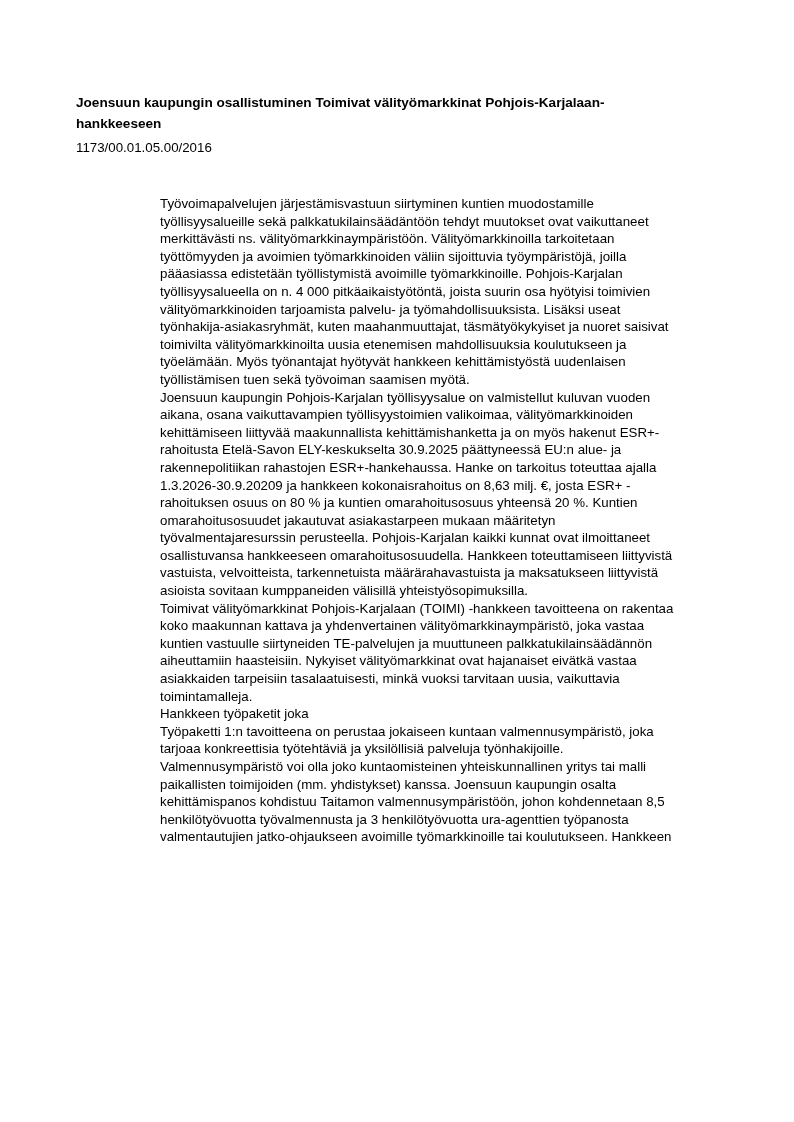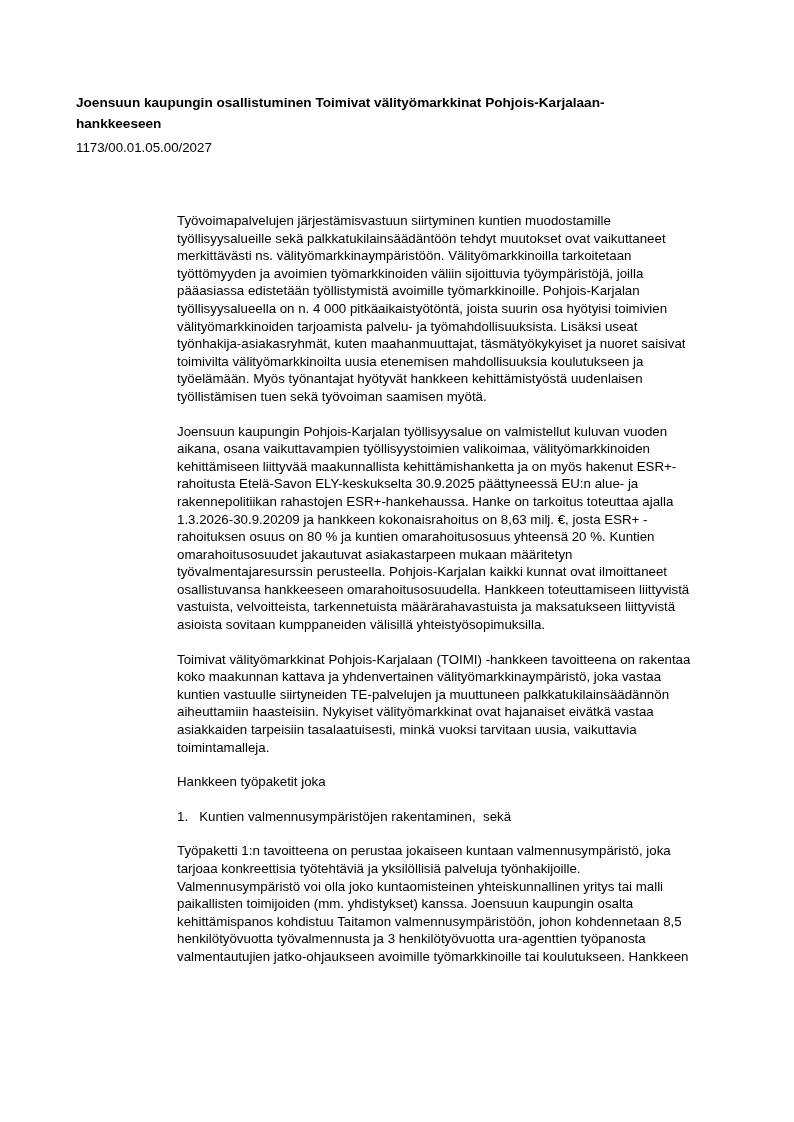--- a/index.html
+++ b/index.html
@@ -37,40 +37,40 @@
   .meta-line {
     white-space: pre-wrap;
   }
   .content {
     position: absolute;
     left: 160px;
     top: 195px;
     width: 634px;
   }
   .content .para {
-    margin: 17px;
+    margin: 0;
     white-space: pre-wrap;
   }
   .mb-32 { margin-bottom: 32px; }
   .mb-25 { margin-bottom: 25px; }
   .mb-28 { margin-bottom: 28px; }
   .mb-20 { margin-bottom: 20px; }
   .mb-19 { margin-bottom: 19px; }
   .mb-18 { margin-bottom: 18px; }
 </style>
 </head>
 <body>
 
 <div class="page">
 
   <h1 class="doc-title">Joensuun kaupungin osallistuminen Toimivat välityömarkkinat Pohjois-Karjalaan-
 hankkeeseen</h1>
 
   <div class="meta-block">
-    <div class="meta-line">1173/00.01.05.00/2027</div>
+    <div class="meta-line">1173/00.01.05.00/2016</div>
   </div>
 
   <div class="content">
     <p class="para mb-32">Työvoimapalvelujen järjestämisvastuun siirtyminen kuntien muodostamille
 työllisyysalueille sekä palkkatukilainsäädäntöön tehdyt muutokset ovat vaikuttaneet
 merkittävästi ns. välityömarkkinaympäristöön. Välityömarkkinoilla tarkoitetaan
 työttömyyden ja avoimien työmarkkinoiden väliin sijoittuvia työympäristöjä, joilla
 pääasiassa edistetään työllistymistä avoimille työmarkkinoille. Pohjois-Karjalan
 työllisyysalueella on n. 4 000 pitkäaikaistyötöntä, joista suurin osa hyötyisi toimivien
 välityömarkkinoiden tarjoamista palvelu- ja työmahdollisuuksista. Lisäksi useat
@@ -94,21 +94,20 @@
 
     <p class="para mb-28">Toimivat välityömarkkinat Pohjois-Karjalaan (TOIMI) -hankkeen tavoitteena on rakentaa
 koko maakunnan kattava ja yhdenvertainen välityömarkkinaympäristö, joka vastaa
 kuntien vastuulle siirtyneiden TE-palvelujen ja muuttuneen palkkatukilainsäädännön
 aiheuttamiin haasteisiin. Nykyiset välityömarkkinat ovat hajanaiset eivätkä vastaa
 asiakkaiden tarpeisiin tasalaatuisesti, minkä vuoksi tarvitaan uusia, vaikuttavia
 toimintamalleja.</p>
 
     <p class="para mb-20">Hankkeen työpaketit joka</p>
 
-    <p class="para mb-19">1.   Kuntien valmennusympäristöjen rakentaminen,  sekä</p>
 
 
     <p class="para">Työpaketti 1:n tavoitteena on perustaa jokaiseen kuntaan valmennusympäristö, joka
 tarjoaa konkreettisia työtehtäviä ja yksilöllisiä palveluja työnhakijoille.
 Valmennusympäristö voi olla joko kuntaomisteinen yhteiskunnallinen yritys tai malli
 paikallisten toimijoiden (mm. yhdistykset) kanssa. Joensuun kaupungin osalta
 kehittämispanos kohdistuu Taitamon valmennusympäristöön, johon kohdennetaan 8,5
 henkilötyövuotta työvalmennusta ja 3 henkilötyövuotta ura-agenttien työpanosta
 valmentautujien jatko-ohjaukseen avoimille työmarkkinoille tai koulutukseen. Hankkeen</p>
   </div>

